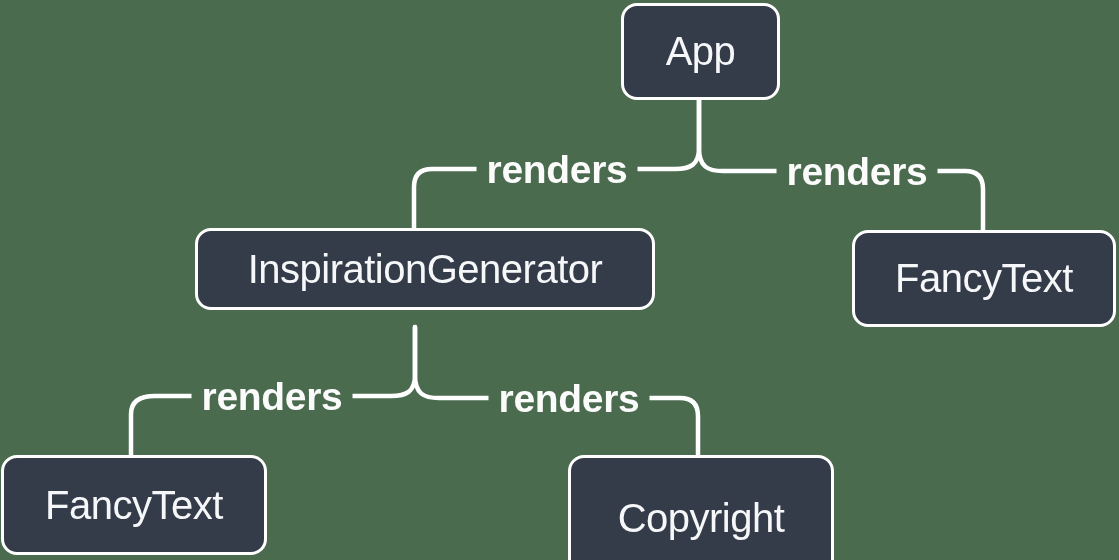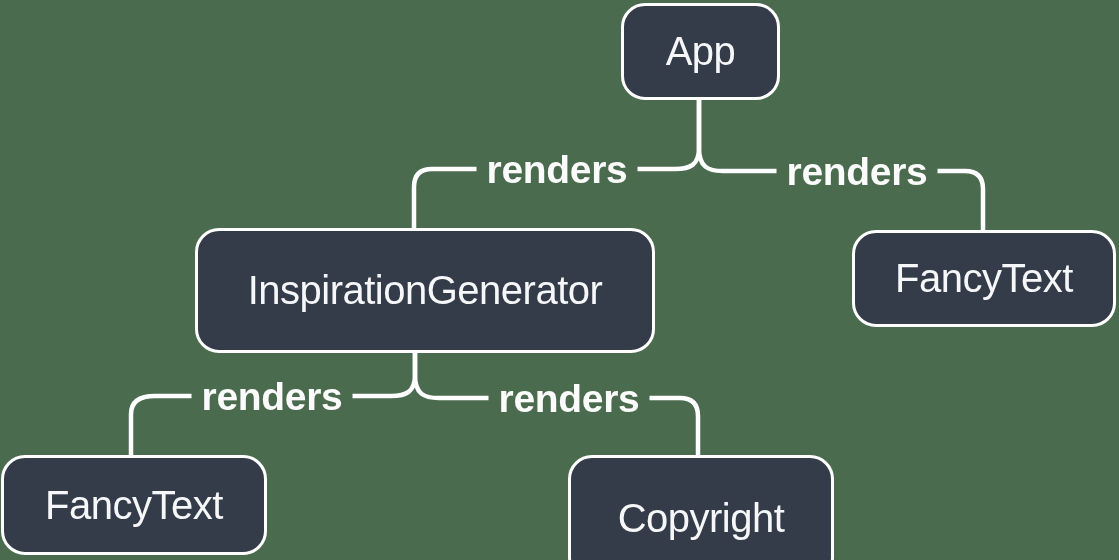--- a/index.html
+++ b/index.html
@@ -28,30 +28,30 @@
     stroke:var(--edge);
     stroke-width:4.5;
     fill:none;
     stroke-linecap:round;
     stroke-linejoin:round;
   }
   .node{
     position:absolute;
     background:var(--node-fill);
     border:3.5px solid var(--node-border);
-    border-radius:24px;
+    border-radius:16px;
     color:var(--node-text);
     display:flex;align-items:center;justify-content:center;
     font-size:40px;
     font-weight:400;
     letter-spacing:-0.5px;
     white-space:nowrap;
   }
   .node-app{left:621px;top:3px;width:159px;height:97px;}
-  .node-inspiration-generator{left:195px;top:228px;width:460px;height:125px;}
+  .node-inspiration-generator{left:195px;top:228px;width:460px;height:82px;}
   .node-fancy-text-top{left:852px;top:230px;width:264px;height:97px;}
   .node-fancy-text-bottom{left:1px;top:455px;width:266px;height:100px;}
   .node-copyright{left:568px;top:455px;width:266px;height:126px;}
   .edge-label{
     position:absolute;
     transform:translate(-50%,-50%);
     background:var(--bg);
     color:#FAFBFA;
     font-size:39px;
     font-weight:600;

